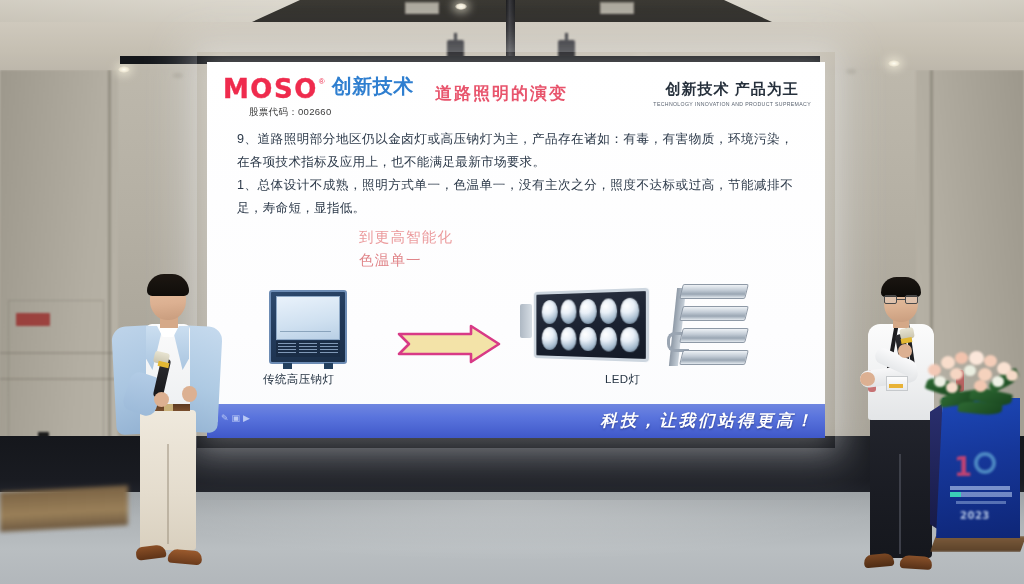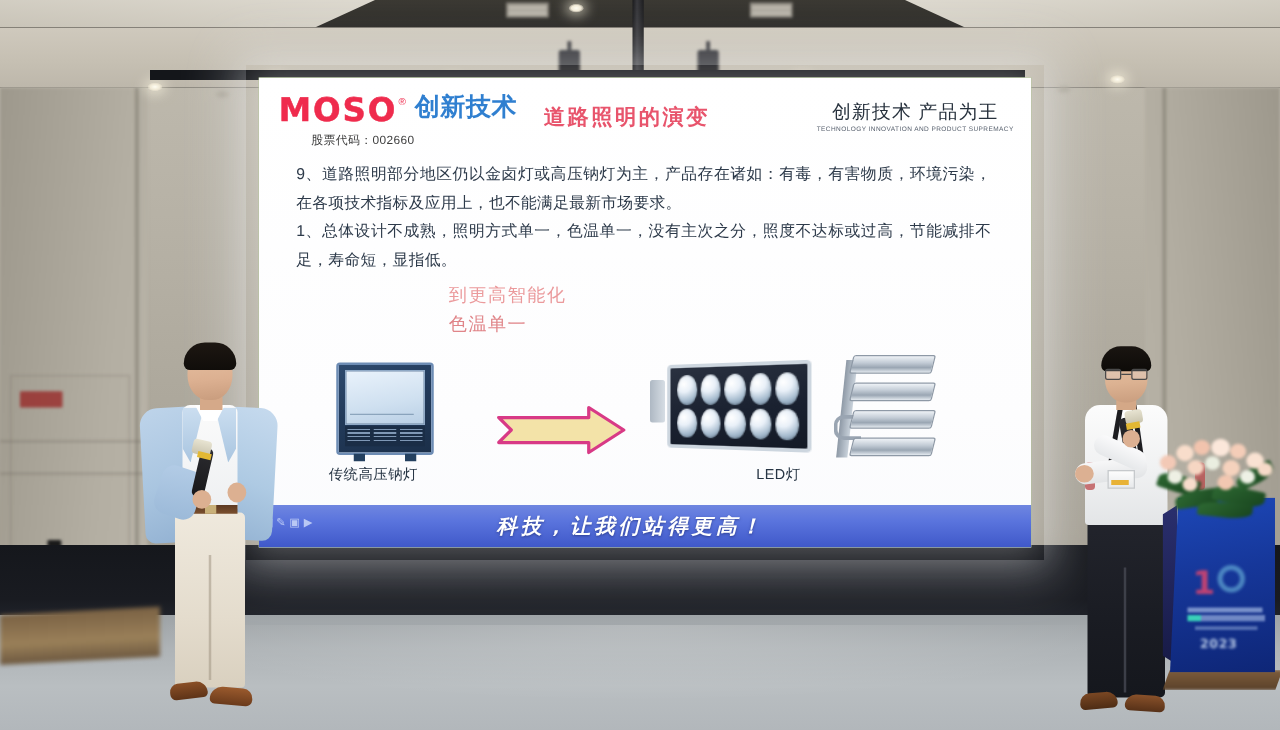--- a/index.html
+++ b/index.html
@@ -107,21 +107,21 @@
   }
   .floor-wood-l {
     position:absolute; left:0; top:492px; width:128px; height:40px;
     background:linear-gradient(180deg,#7a6244,#9a8059 60%,#6d5840);
     transform:skewY(-3deg); transform-origin:left top;
   }
 
   
   #screen {
     position:absolute; left:207px; top:62px; width:618px; height:376px;
-    background:#4d7c0f;
+    background:#fca5a5;
     box-shadow:0 0 26px 6px rgba(255,255,255,.30);
   }
   .screen-glow {
     position:absolute; left:197px; top:52px; width:638px; height:396px;
     pointer-events:none;
     box-shadow:0 0 40px 14px rgba(245,248,255,.30);
   }
   .screen-frame-top {
     position:absolute; left:120px; top:56px; width:700px; height:8px;
     background:#14161a;
@@ -156,21 +156,21 @@
     letter-spacing:.3px;
   }
   .slide-title {
     position:absolute; left:228px; top:20px;
     font-size:17px; font-weight:bold; color:#e8546c; letter-spacing:2px;
   }
   .header-right {
     position:absolute; right:14px; top:18px; text-align:center;
   }
   .hr-cn {
-    font-size:15px; font-weight:normal; color:#26303c; letter-spacing:1px;
+    font-size:15px; font-weight:bold; color:#26303c; letter-spacing:1px;
   }
   .hr-en {
     font-size:5.2px; color:#5a6370; letter-spacing:.35px; margin-top:2px;
   }
 
   
   .para {
     position:absolute; left:30px; width:556px;
     font-size:12.6px; color:#2d3a4a; line-height:1.82;
     letter-spacing:.25px; text-align:justify;
@@ -274,26 +274,26 @@
   .slide-footer {
     position:absolute; left:0; bottom:0; width:100%; height:34px;
     background:linear-gradient(180deg,#6f86e0 0%,#5a74dd 38%,#3f58c9 100%);
     display:flex; align-items:center;
   }
   .footer-nav {
     position:absolute; left:4px; top:10px; display:flex; gap:3px; align-items:center;
   }
   .nav-ico { font-size:9px; color:#b9c8f4; line-height:1; }
   .footer-slogan {
-    width:100%; text-align:center;
+    width:100%; text-align:right;
     font-family:"Liberation Serif","DejaVu Serif",serif;
     font-size:16.5px; color:#ffffff; font-weight:bold;
     letter-spacing:3px; font-style:italic;
     text-shadow:0 1px 2px rgba(20,30,90,.55);
-    padding-right:23px;
+    padding-right:10px;
   }
 
   
   .person { position:absolute; }
 
   
   #person-left { left:102px; top:274px; width:128px; height:310px; }
   .pl-head {
     position:absolute; left:48px; top:4px; width:36px; height:42px;
     border-radius:48% 48% 46% 46%;

